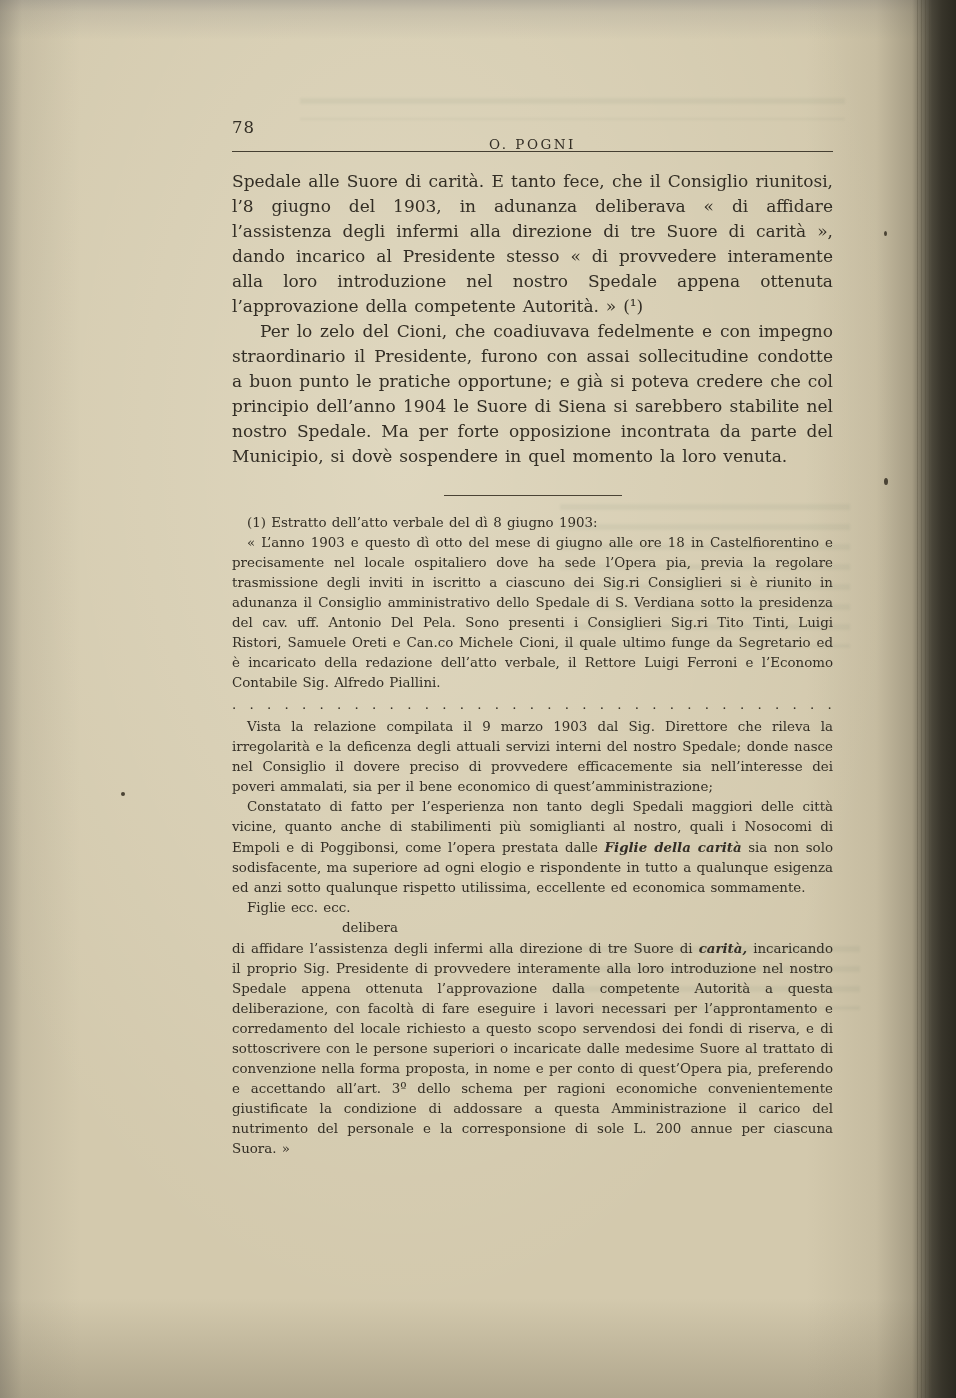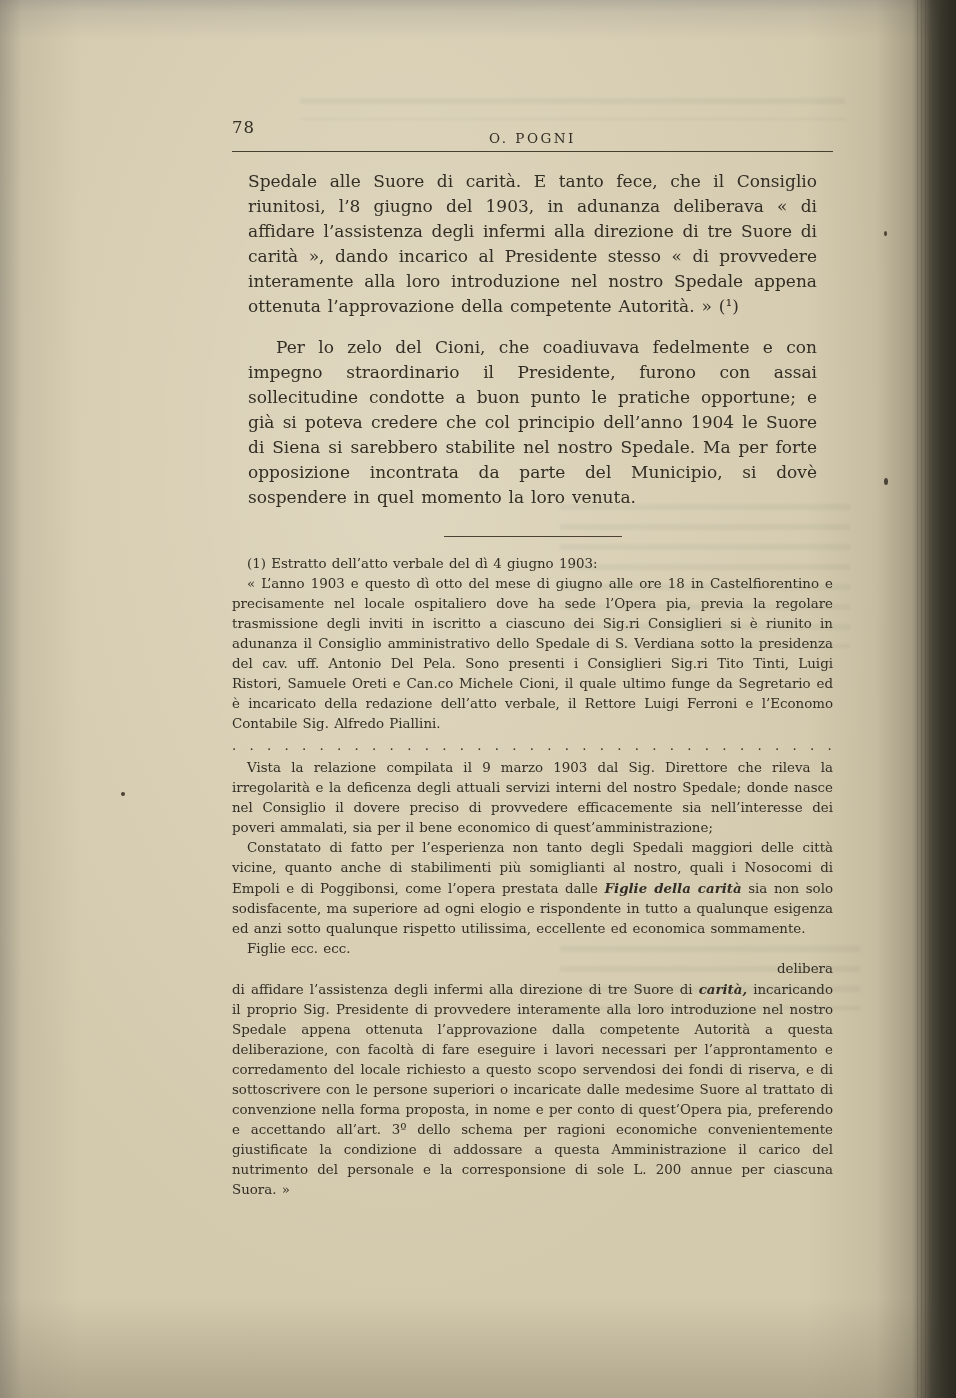--- a/index.html
+++ b/index.html
@@ -75,34 +75,34 @@
     position: absolute;
     left: 0;
     top: 0;
     font-size: 16.5px;
     letter-spacing: 1px;
   }
   .running-title {
     position: absolute;
     left: 0;
     right: 0;
-    top: 12px;
+    top: 18px;
     text-align: center;
     font-size: 13.5px;
     letter-spacing: 2.5px;
   }
   .bodytext {
     margin-top: 17px;
     font-size: 17px;
     line-height: 25px;
     text-align: justify;
     word-spacing: 1.5px;
   }
   .bodytext p {
-    margin: 16px;
+    margin: 0;
     text-indent: 28px;
   }
   .bodytext p.no-indent {
     text-indent: 0;
   }
   .fn-rule {
     margin-top: 26px;
     width: 178px;
     border: 0;
     border-top: 1.5px solid #4a4335;
@@ -122,21 +122,21 @@
     text-indent: 0;
   }
   .footnote .dots {
     text-indent: 0;
     white-space: nowrap;
     overflow: hidden;
     letter-spacing: 4px;
     margin: 2px 0;
   }
   .footnote .centered {
-    text-align: right;
+    text-align: left;
     text-indent: 110px;
   }
   .footnote em {
     font-style: italic;
     font-weight: bold;
   }
 </style>
 </head>
 <body>
 
@@ -158,21 +158,21 @@
     </header>
 
     <main class="bodytext">
       <p class="no-indent">Spedale alle Suore di carità. E tanto fece, che il Consiglio riunitosi, l’8 giugno del 1903, in adunanza deliberava « di affidare l’assistenza degli infermi alla direzione di tre Suore di carità », dando incarico al Presidente stesso « di provvedere interamente alla loro introduzione nel nostro Spedale appena ottenuta l’approvazione della competente Autorità. » (¹)</p>
       <p>Per lo zelo del Cioni, che coadiuvava fedelmente e con impegno straordinario il Presidente, furono con assai sollecitudine condotte a buon punto le pratiche opportune; e già si poteva credere che col principio dell’anno 1904 le Suore di Siena si sarebbero stabilite nel nostro Spedale. Ma per forte opposizione incontrata da parte del Municipio, si dovè sospendere in quel momento la loro venuta.</p>
     </main>
 
     <hr class="fn-rule">
 
     <section class="footnote">
-      <p>(1) Estratto dell’atto verbale del dì 4 giugno 1903:</p>
+      <p>(1) Estratto dell’atto verbale del dì 8 giugno 1903:</p>
       <p>« L’anno 1903 e questo dì otto del mese di giugno alle ore 18 in Castelfiorentino e precisamente nel locale ospitaliero dove ha sede l’Opera pia, previa la regolare trasmissione degli inviti in iscritto a ciascuno dei Sig.ri Consiglieri si è riunito in adunanza il Consiglio amministrativo dello Spedale di S. Verdiana sotto la presidenza del cav. uff. Antonio Del Pela. Sono presenti i Consiglieri Sig.ri Tito Tinti, Luigi Ristori, Samuele Oreti e Can.co Michele Cioni, il quale ultimo funge da Segretario ed è incaricato della redazione dell’atto verbale, il Rettore Luigi Ferroni e l’Economo Contabile Sig. Alfredo Piallini.</p>
       <p class="dots">. . . . . . . . . . . . . . . . . . . . . . . . . . . . . . . . . . . . . . . . . . . . . . . . . . . . . . . . . . . . . . . . . . . . . . . . . . . . . . . .</p>
       <p>Vista la relazione compilata il 9 marzo 1903 dal Sig. Direttore che rileva la irregolarità e la deficenza degli attuali servizi interni del nostro Spedale; donde nasce nel Consiglio il dovere preciso di provvedere efficacemente sia nell’interesse dei poveri ammalati, sia per il bene economico di quest’amministrazione;</p>
       <p><span>Constatato di fatto per l’esperienza non tanto degli Spedali maggiori delle città vicine, quanto anche di stabilimenti più somiglianti al nostro, quali i Nosocomi di Empoli e di Poggibonsi, come l’opera prestata dalle </span><em>Figlie della carità</em><span> sia non solo sodisfacente, ma superiore ad ogni elogio e rispondente in tutto a qualunque esigenza ed anzi sotto qualunque rispetto utilissima, eccellente ed economica sommamente.</span></p>
       <p>Figlie ecc. ecc.</p>
       <p class="centered">delibera</p>
       <p class="no-indent"><span>di affidare l’assistenza degli infermi alla direzione di tre Suore di </span><em>carità,</em><span> incaricando il proprio Sig. Presidente di provvedere interamente alla loro introduzione nel nostro Spedale appena ottenuta l’approvazione dalla competente Autorità a questa deliberazione, con facoltà di fare eseguire i lavori necessari per l’approntamento e corredamento del locale richiesto a questo scopo servendosi dei fondi di riserva, e di sottoscrivere con le persone superiori o incaricate dalle medesime Suore al trattato di convenzione nella forma proposta, in nome e per conto di quest’Opera pia, preferendo e accettando all’art. 3º dello schema per ragioni economiche convenientemente giustificate la condizione di addossare a questa Amministrazione il carico del nutrimento del personale e la corresponsione di sole L. 200 annue per ciascuna Suora. »</span></p>
     </section>
 
   </div>

